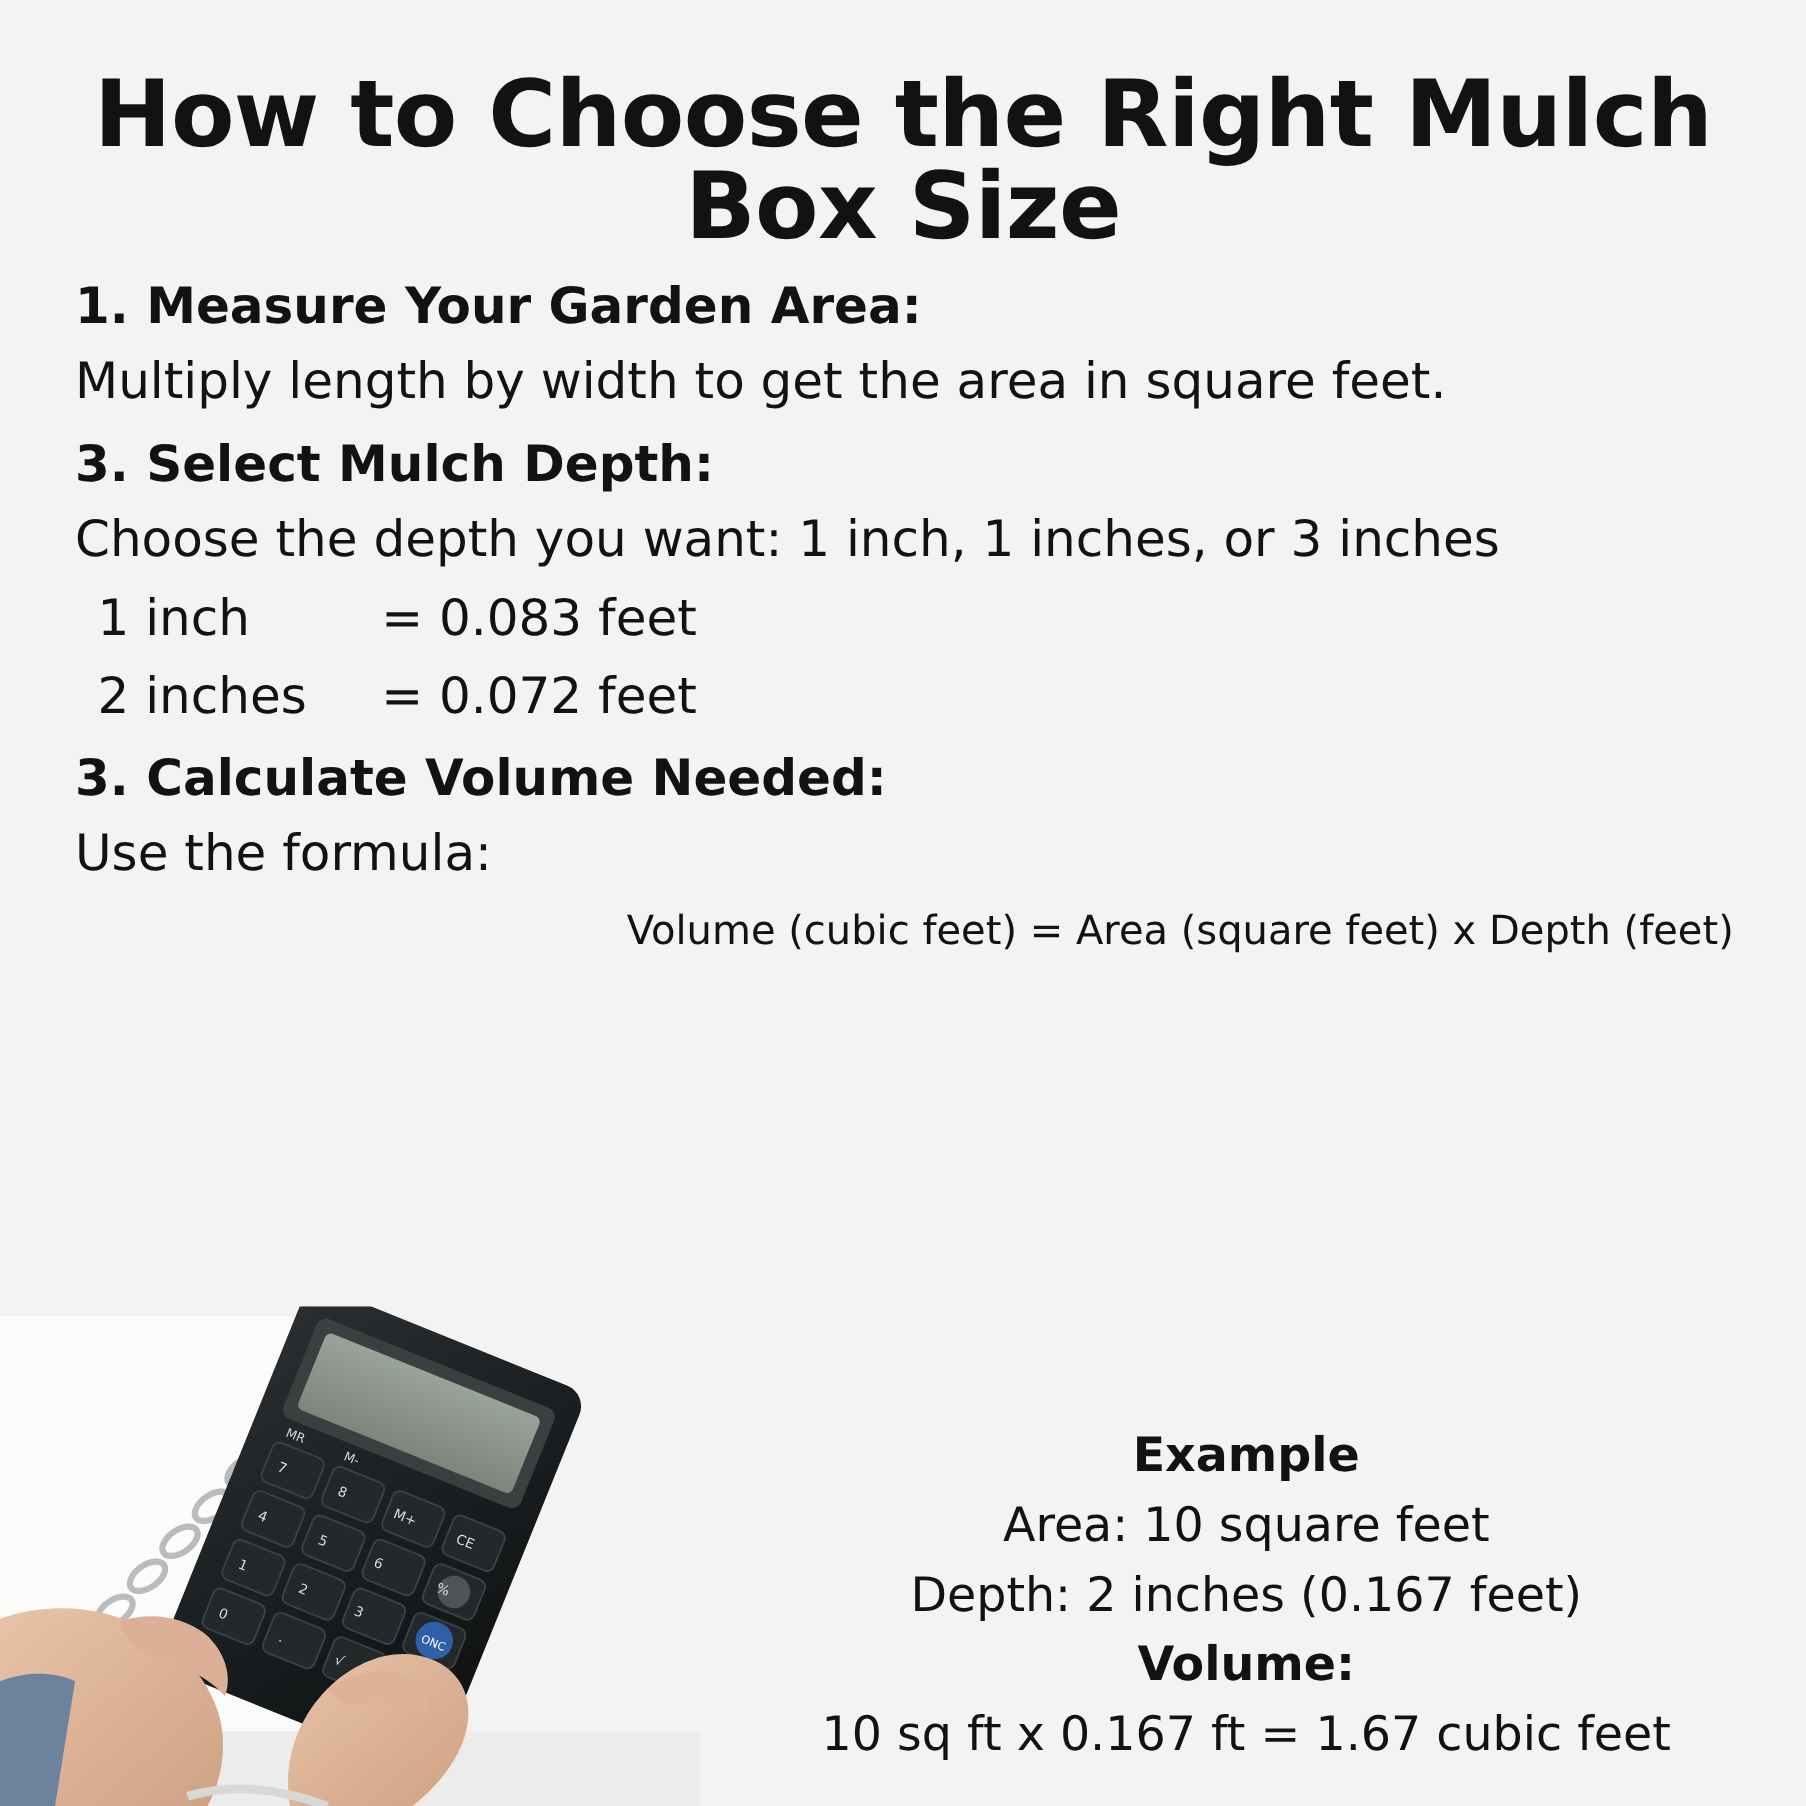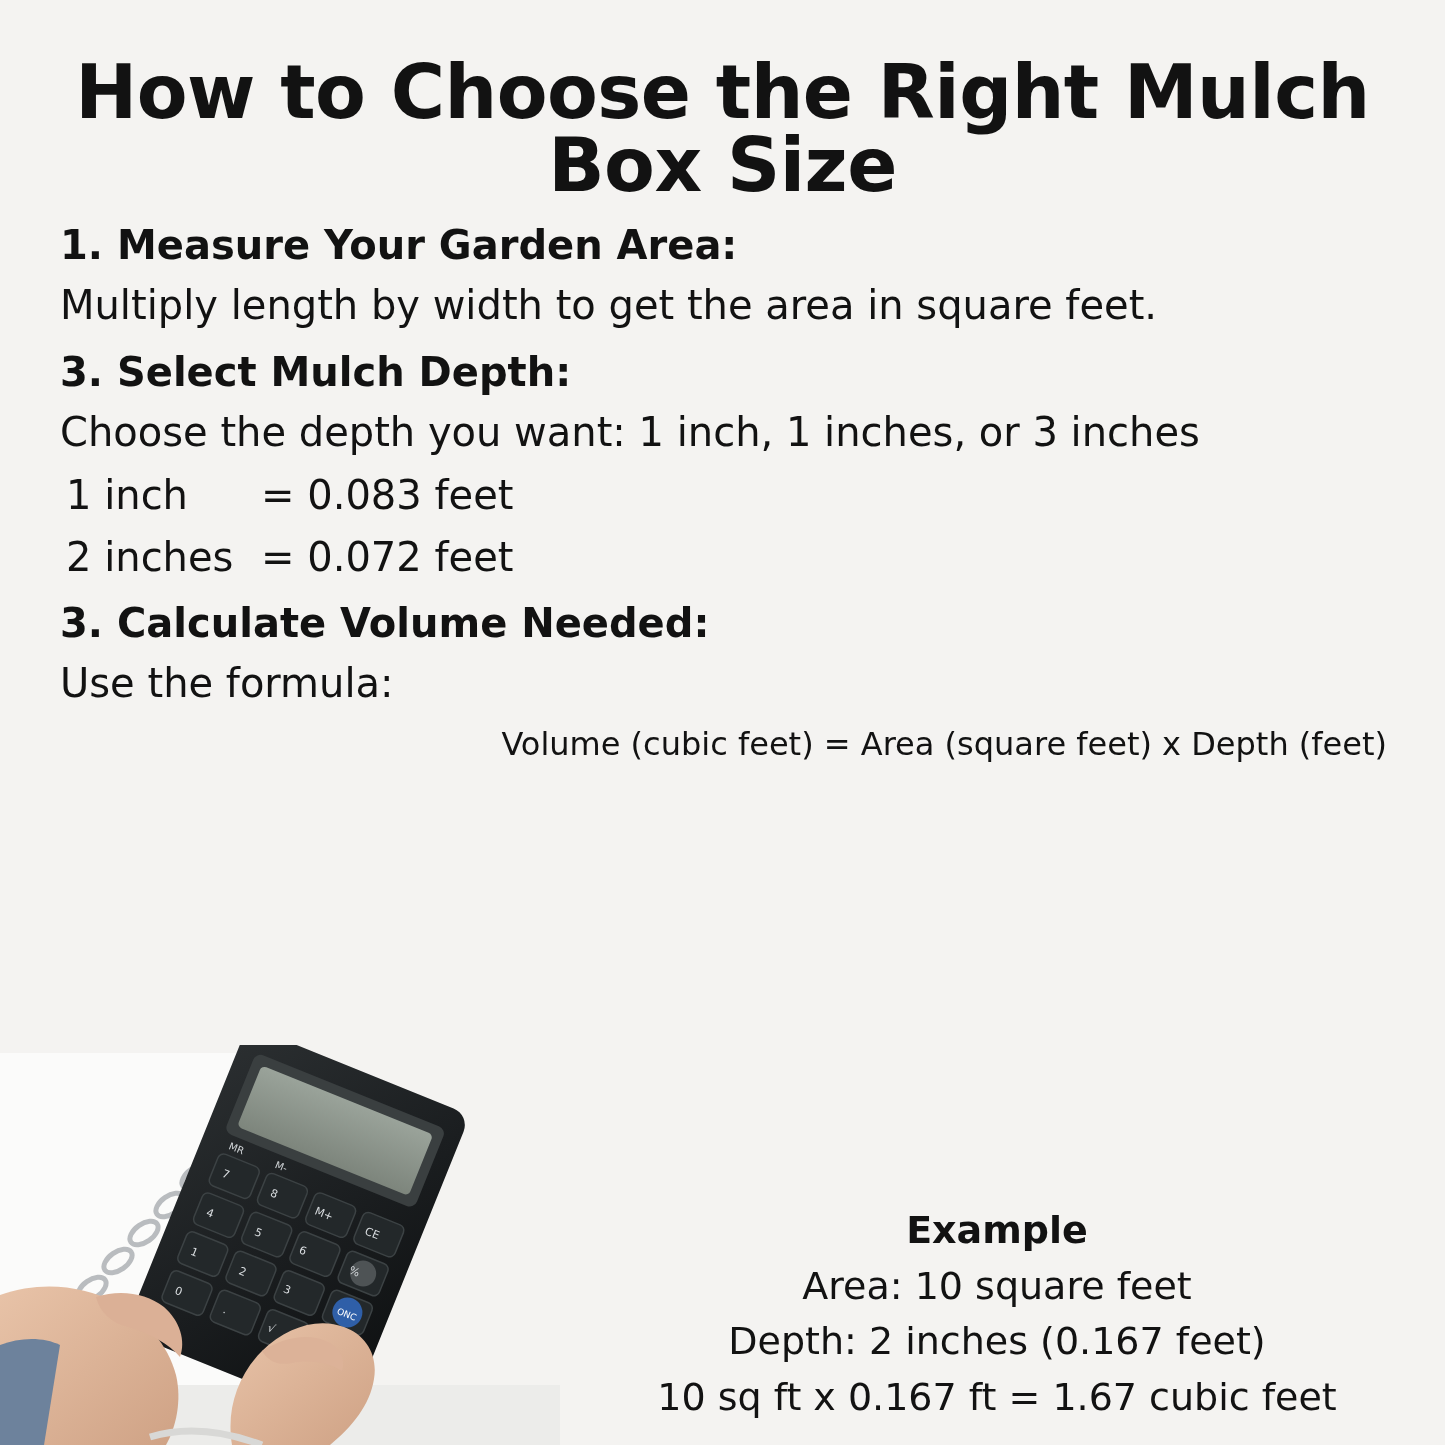--- a/index.html
+++ b/index.html
@@ -34,38 +34,39 @@
     line-height: 1.1;
   }
   .step-body {
     font-size: 40px;
     font-weight: normal;
     margin: 16px 0 0 2px;
     line-height: 1.12;
   }
   .conv-row {
     font-size: 40px;
-    margin: 18px 0 0 8px;
+    margin: 18px 0 0 20px;
     line-height: 1.1;
     display: flex;
+    gap: 32px;
   }
   .conv-row .lbl { display: inline-block; min-width: 195px; }
   .formula {
     font-size: 32px;
     font-weight: normal;
     margin: 22px 0 0 2px;
     line-height: 1.1;
     white-space: nowrap;
     text-align: right;
   }
   
   .example {
     position: absolute;
     right: 58px;
-    bottom: 12px;
+    bottom: 22px;
     width: 780px;
     text-align: center;
   }
   .example .ex-title {
     font-size: 38px;
     font-weight: bold;
     margin-bottom: 14px;
   }
   .example .ex-line {
     font-size: 38px;
@@ -109,20 +110,21 @@
   </div>
 
   <div class="step-head">3. Calculate Volume Needed:</div>
   <div class="step-body">Use the formula:</div>
   <div class="formula">Volume (cubic feet) = Area (square feet) x Depth (feet)</div>
 
   <div class="example">
     <div class="ex-title">Example</div>
     <div class="ex-line">Area: 10 square feet</div>
     <div class="ex-line">Depth: 2 inches (0.167 feet)</div>
+    <div class="ex-line ex-strong">Volume:</div>
     <div class="ex-line">10 sq ft x 0.167 ft = 1.67 cubic feet</div>
   </div>
 
   <div class="photo">
     <svg width="560" height="400" viewBox="0 0 560 400" role="img" aria-label="calculator photo">
       <defs>
         <linearGradient id="skin" x1="0" y1="0" x2="1" y2="1">
           <stop offset="0%" stop-color="#e8c3a8"></stop>
           <stop offset="100%" stop-color="#cfa285"></stop>
         </linearGradient>

